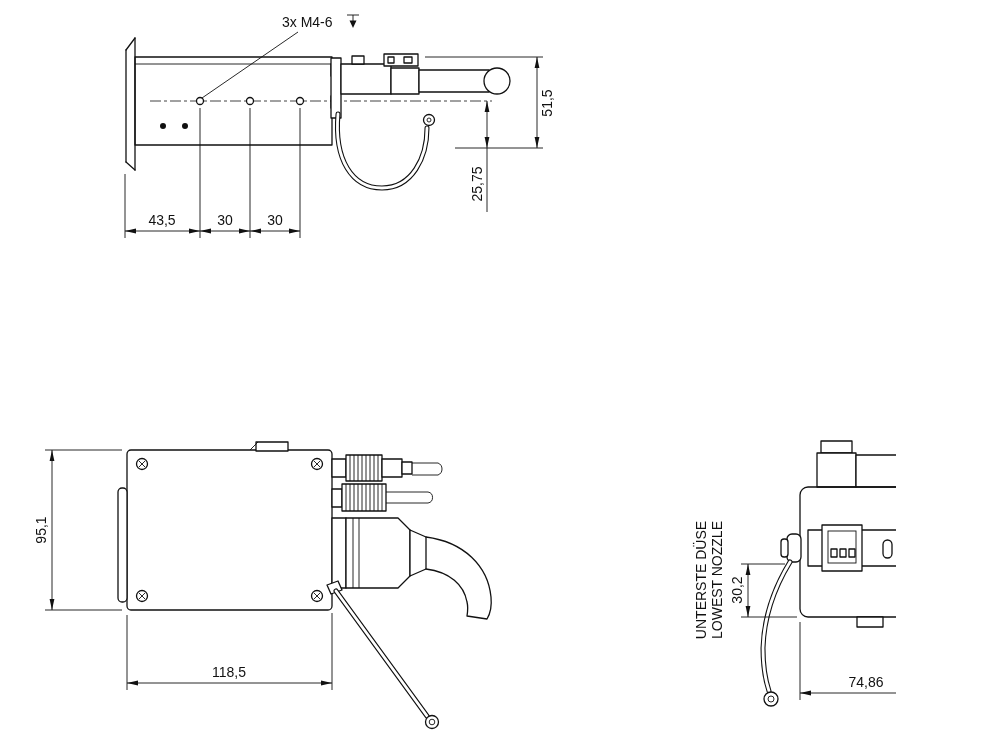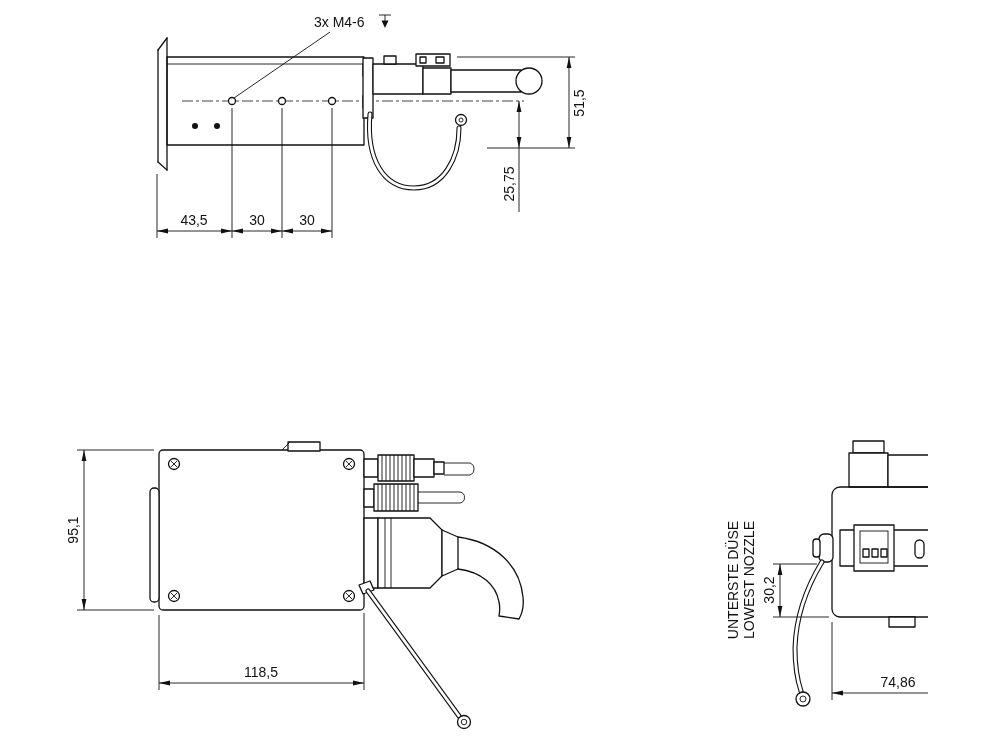--- a/index.html
+++ b/index.html
@@ -1,16 +1,16 @@
 <!DOCTYPE html>
 <html><head>
 <meta charset="utf-8">
 <style>
   html,body{margin:0;padding:0;background:#fff;}
-  .canvas{position:relative;width:896px;height:750px;background:#fff;font-family:"Liberation Sans",sans-serif;overflow:hidden;margin-left:32px;}
+  .canvas{position:relative;width:896px;height:750px;background:#fff;font-family:"Liberation Sans",sans-serif;overflow:hidden;}
   svg{position:absolute;left:0;top:0;}
   svg text{font-family:"Liberation Sans",sans-serif;font-size:14px;fill:#111;}
   .outline{stroke:#111;stroke-width:1.3;fill:none;stroke-linejoin:round;stroke-linecap:round;}
   .fillw{stroke:#111;stroke-width:1.3;fill:#fff;stroke-linejoin:round;}
   .thin{stroke:#111;stroke-width:0.9;fill:none;}
   .dimline{stroke:#111;stroke-width:0.9;fill:none;}
   .cl{stroke:#111;stroke-width:0.8;fill:none;stroke-dasharray:11 3 3 3;}
   .cable-out{stroke:#111;stroke-width:5;fill:none;stroke-linecap:round;}
   .cable-in{stroke:#fff;stroke-width:2.8;fill:none;stroke-linecap:round;}
   .filled{fill:#111;stroke:none;}

